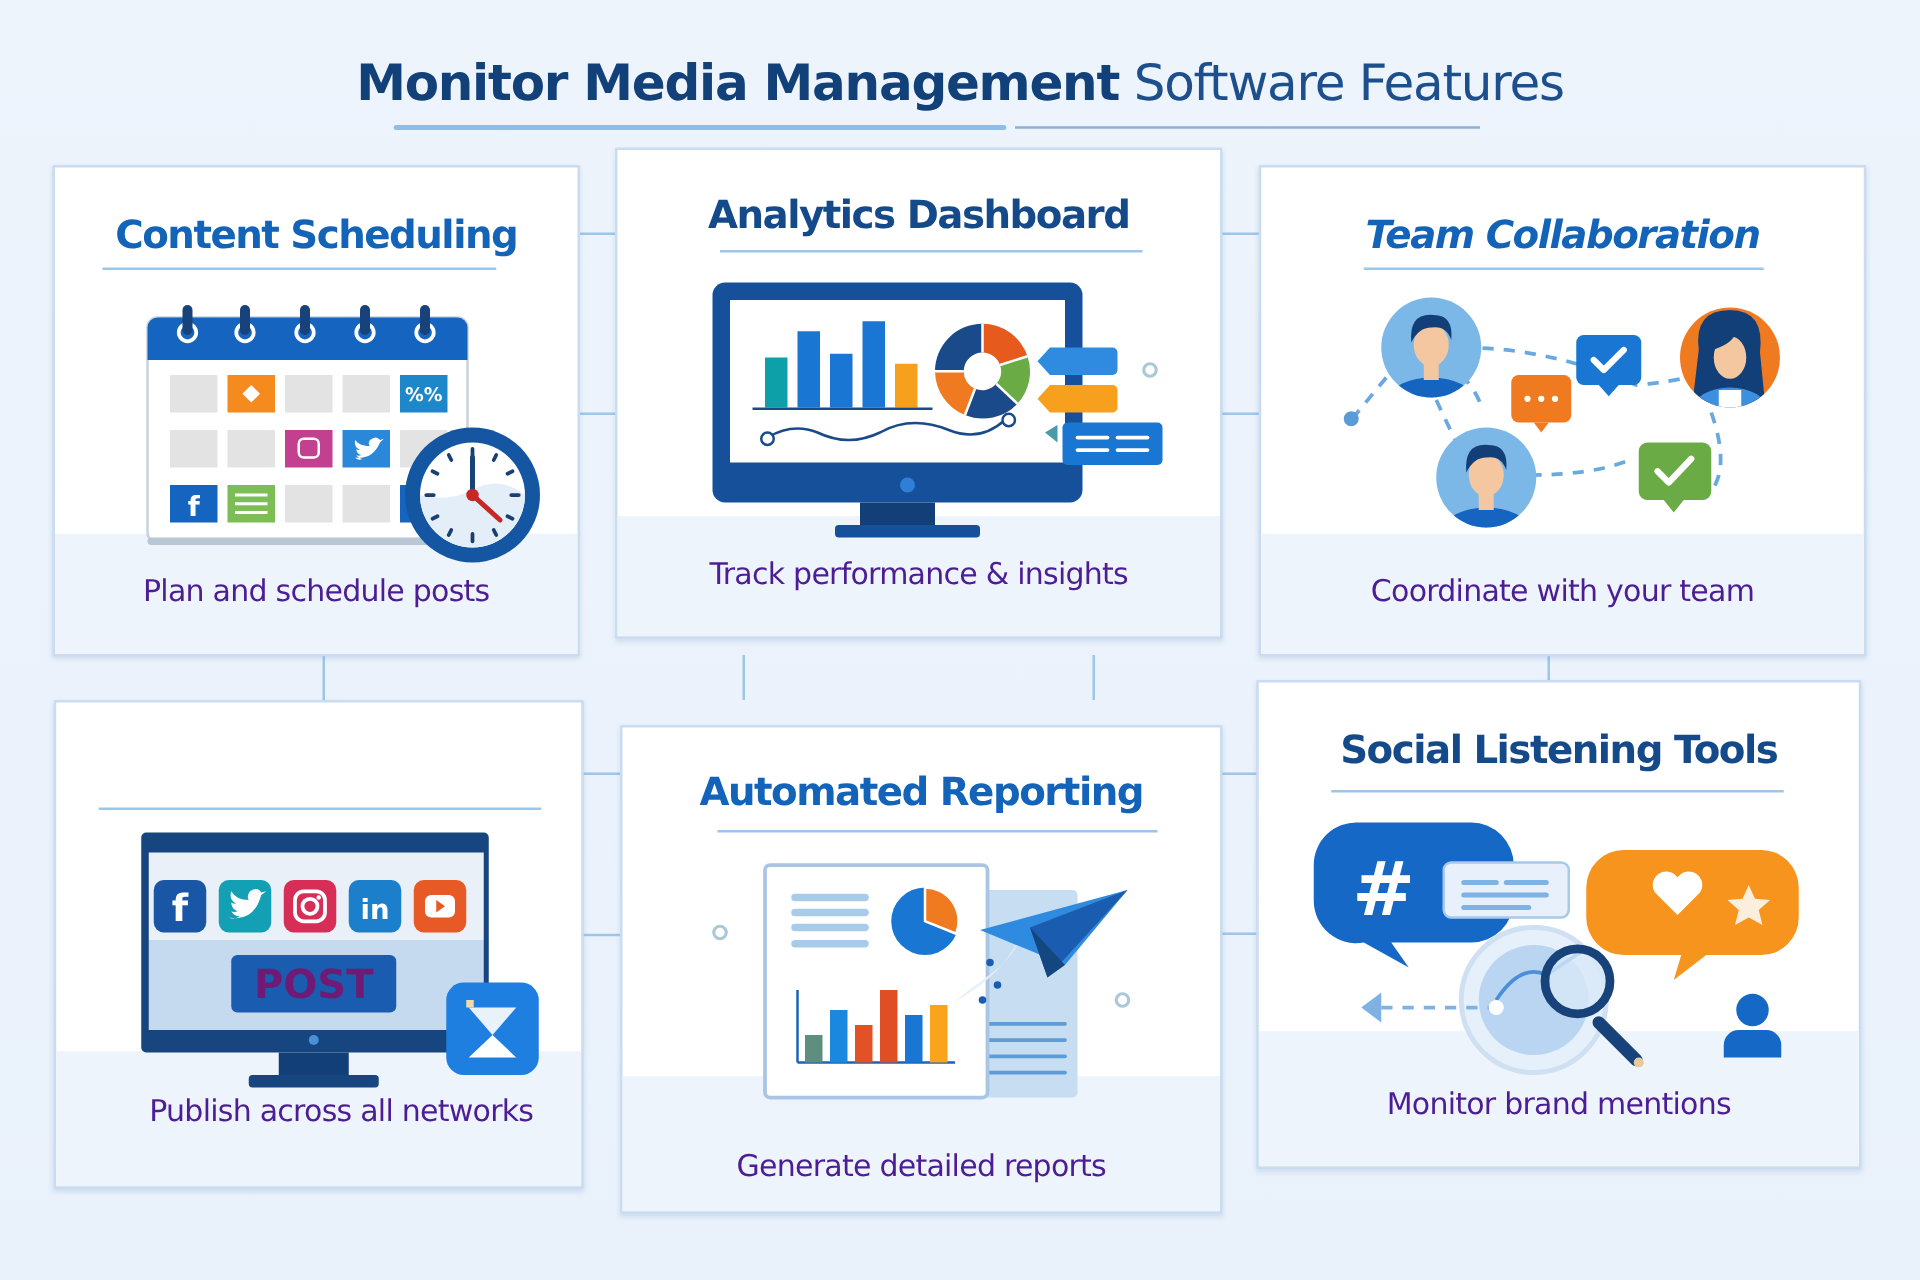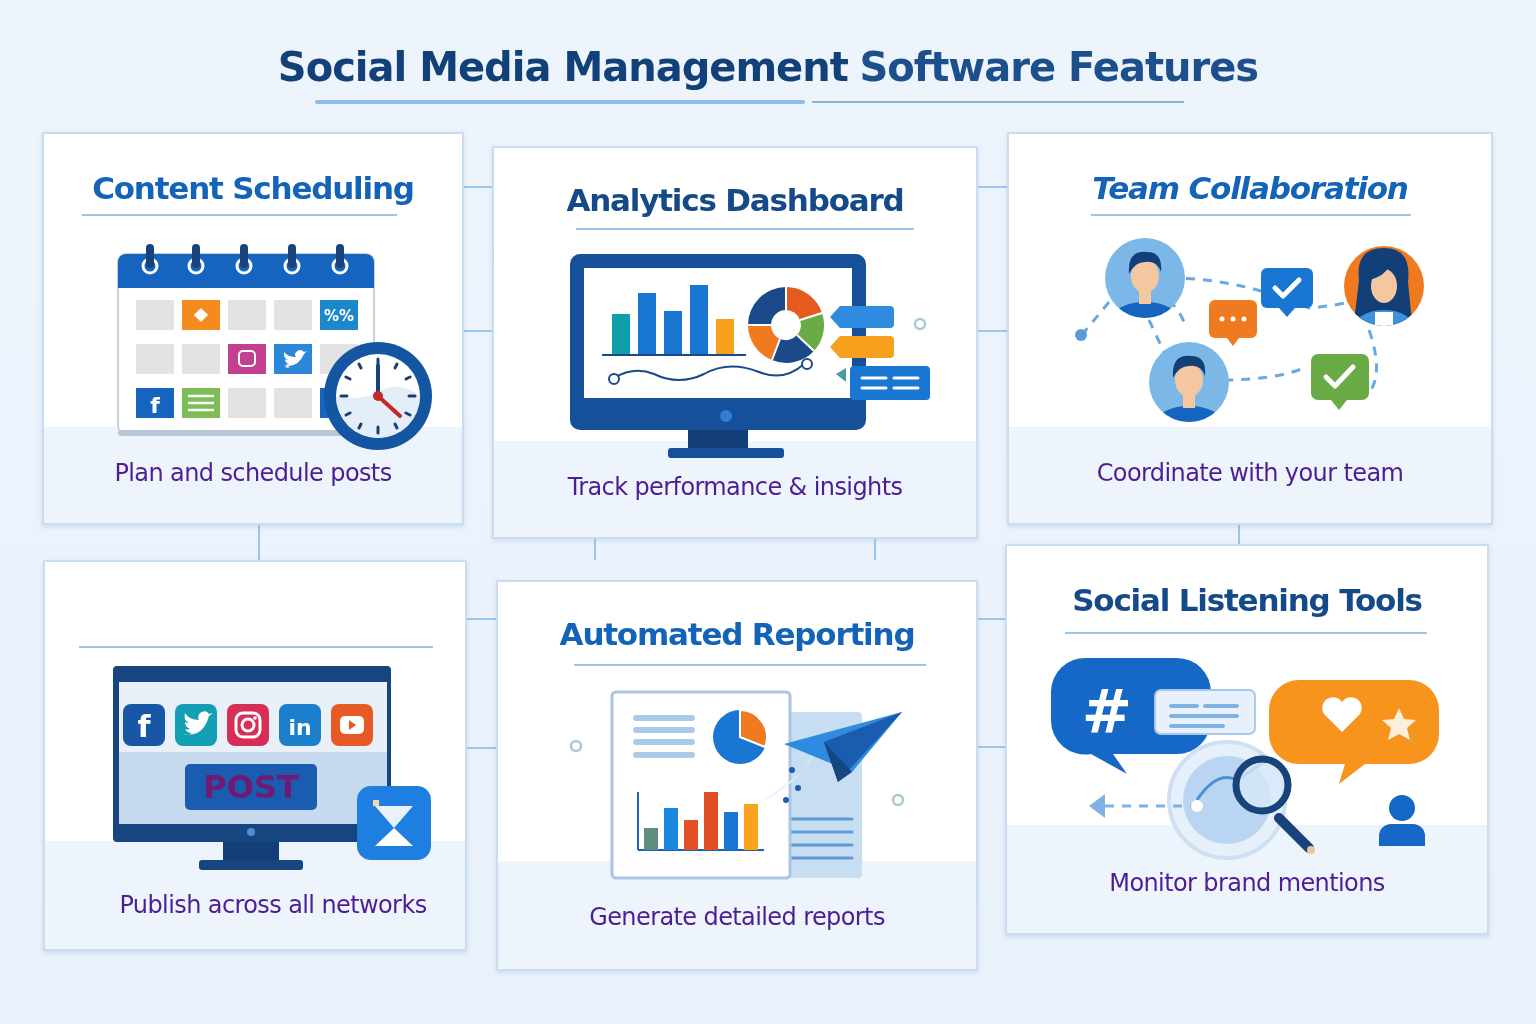--- a/index.html
+++ b/index.html
@@ -8,21 +8,21 @@
     background: linear-gradient(180deg, #eef4fc 0%, #e9f1fb 100%);
     font-family: "Liberation Sans", "DejaVu Sans", sans-serif;
     position: relative;
   }
   .title {
     position: absolute; left: 0; top: 44px; width: 1536px; text-align: center;
     font-family: "DejaVu Sans", sans-serif;
     font-size: 40px; color: #12417a; letter-spacing: -1px;
   }
   .title .bold { font-weight: bold; }
-  .title .light { font-weight: bold; color: #1c4f8c; }
+  .title .light { font-weight: normal; color: #1c4f8c; }
   .title-underline-a { position: absolute; left: 315px; top: 100px; width: 490px; height: 4px; background: #8dbde8; border-radius: 2px; }
   .title-underline-b { position: absolute; left: 812px; top: 101px; width: 372px; height: 2px; background: #8fb1d3; }
 
   .connector { position: absolute; background: #9cc6ea; }
 
   .card {
     position: absolute; background: #ffffff;
     border: 2px solid #c9dcf0; border-radius: 1px;
     box-shadow: 0 2px 4px rgba(120,160,210,0.25);
     overflow: hidden;
@@ -43,21 +43,21 @@
     position: absolute; left: 0; right: 0; bottom: 36px; text-align: center;
     font-family: "DejaVu Sans", sans-serif;
     font-size: 24px; color: #4c1d95; letter-spacing: -0.6px;
   }
   .illus { position: absolute; }
 </style>
 </head>
 <body>
 
 <div class="title">
-  <span class="bold">Social Media Management</span>
+  <span class="bold">Monitor Media Management</span>
   <span class="light">Software Features</span>
 </div>
 <div class="title-underline-a"></div>
 <div class="title-underline-b"></div>
 
 <div class="connector" style="left:463px; top:186px; width:30px; height:2px;"></div>
 <div class="connector" style="left:463px; top:330px; width:100px; height:2px;"></div>
 <div class="connector" style="left:976px; top:186px; width:32px; height:2px;"></div>
 <div class="connector" style="left:930px; top:330px; width:78px; height:2px;"></div>
 <div class="connector" style="left:258px; top:524px; width:2px; height:36px;"></div>
@@ -135,21 +135,21 @@
       <line x1="245" y1="190" x2="247" y2="186"></line>
         <line x1="283" y1="190" x2="281" y2="186"></line>
     </g>
     <line x1="264" y1="158" x2="264" y2="128" stroke="#17427a" stroke-width="4" stroke-linecap="round"></line>
     <line x1="264" y1="158" x2="286" y2="178" stroke="#c62828" stroke-width="4" stroke-linecap="round"></line>
     <circle cx="264" cy="158" r="5" fill="#c62828"></circle>
   </svg>
   <div class="card-desc">Plan and schedule posts</div>
 </div>
 
-<div class="card" style="left:492px; top:146px; width:486px; height:393px;">
+<div class="card" style="left:492px; top:118px; width:486px; height:393px;">
   <div class="bottom"></div>
   <div class="card-title dark" style="top:34px;">Analytics Dashboard</div>
   <div class="card-rule" style="left:82px; width:338px; top:80px;"></div>
   <svg class="illus" style="left:70px; top:100px;" width="380" height="214" viewBox="0 0 380 214">
     <rect x="6" y="6" width="296" height="176" rx="10" fill="#17509a"></rect>
     <rect x="20" y="20" width="268" height="130" fill="#ffffff"></rect>
     <circle cx="162" cy="168" r="6" fill="#2f7fd6"></circle>
     <rect x="124" y="182" width="60" height="20" fill="#123f78"></rect>
     <rect x="104" y="200" width="116" height="10" rx="3" fill="#17509a"></rect>
     <rect x="48" y="66" width="18" height="40" fill="#0ea0a8"></rect>
@@ -279,21 +279,21 @@
       <rect x="74" y="100" width="132" height="46" rx="5" fill="#1a5cb0"></rect>
     </svg>
     <div style="position:absolute; left:74px; top:100px; width:132px; height:46px; line-height:46px; text-align:center; color:#701a75; font-weight:bold; font-size:32px; font-family:'DejaVu Sans', sans-serif;">POST</div>
     <svg width="80" height="80" viewBox="0 0 80 80" style="position:absolute; left:244px; top:120px;">
       <rect x="2" y="2" width="74" height="74" rx="14" fill="#1f7fe0"></rect>
       <path d="M20 22 h38 l-19 22z" fill="#e9f2fb"></path>
       <path d="M20 62 h38 l-19 -18z" fill="#ffffff"></path>
       <rect x="18" y="16" width="6" height="6" fill="#f2d9a8"></rect>
     </svg>
   </div>
-  <div class="card-desc" style="bottom:30px;padding-left:36px;">Publish across all networks</div>
+  <div class="card-desc" style="bottom:46px;padding-left:36px;">Publish across all networks</div>
 </div>
 
 <div class="card" style="left:496px; top:560px; width:482px; height:391px;margin-top:20px;">
   <div class="bottom" style="height:108px;"></div>
   <div class="card-title" style="top:34px;">Automated Reporting</div>
   <div class="card-rule" style="left:76px; width:352px; top:82px;"></div>
   <svg class="illus" style="left:64px; top:100px;" width="360" height="210" viewBox="0 0 360 210">
     <path d="M174 14 h16 l18 22 v158 h-34z" fill="#a8cbea"></path>
     <rect x="174" y="30" width="126" height="166" rx="4" fill="#c7ddf2"></rect>
     <g stroke="#5e9cd6" stroke-width="3" stroke-linecap="round">
@@ -329,21 +329,21 @@
     <path d="M262 60 L340 30 L276 100 Z" fill="#1a5cb0"></path>
     <path d="M262 60 L290 90 L276 100 Z" fill="#14467f"></path>
     <g fill="#1a5cb0">
         <circle cx="230" cy="88" r="3"></circle>
         <circle cx="236" cy="106" r="3"></circle>
         <circle cx="224" cy="118" r="3"></circle>
       </g>
     <circle cx="14" cy="64" r="5" fill="none" stroke="#a9c9d6" stroke-width="2.5"></circle>
     <circle cx="336" cy="118" r="5" fill="none" stroke="#a9c9d6" stroke-width="2.5"></circle>
   </svg>
-  <div class="card-desc" style="bottom:38px;">Generate detailed reports</div>
+  <div class="card-desc" style="bottom:22px;">Generate detailed reports</div>
 </div>
 
 <div class="card" style="left:1005px; top:544px; width:484px; height:391px;">
   <div class="bottom" style="height:108px;"></div>
   <div class="card-title dark" style="top:36px;">Social Listening Tools</div>
   <div class="card-rule" style="left:58px; width:362px; top:86px;"></div>
   <svg class="illus" style="left:40px; top:104px;" width="410" height="210" viewBox="0 0 410 210">
     <path d="M40 8 h90 a34 34 0 0 1 34 34 v28 a34 34 0 0 1 -34 34 h-64 l14 20 l-36 -20 a34 34 0 0 1 -40 -34 v-28 a34 34 0 0 1 36 -34z" fill="#1668c6"></path>
     <text x="60" y="82" font-size="60" font-weight="bold" text-anchor="middle" fill="#fff" font-family="DejaVu Sans, sans-serif">#</text>
     <path d="M252 30 h110 a30 30 0 0 1 30 30 v24 a30 30 0 0 1 -30 30 h-44 l-26 20 l6 -20 h-46 a30 30 0 0 1 -30 -30 v-24 a30 30 0 0 1 30 -30z" fill="#f7941d"></path>

